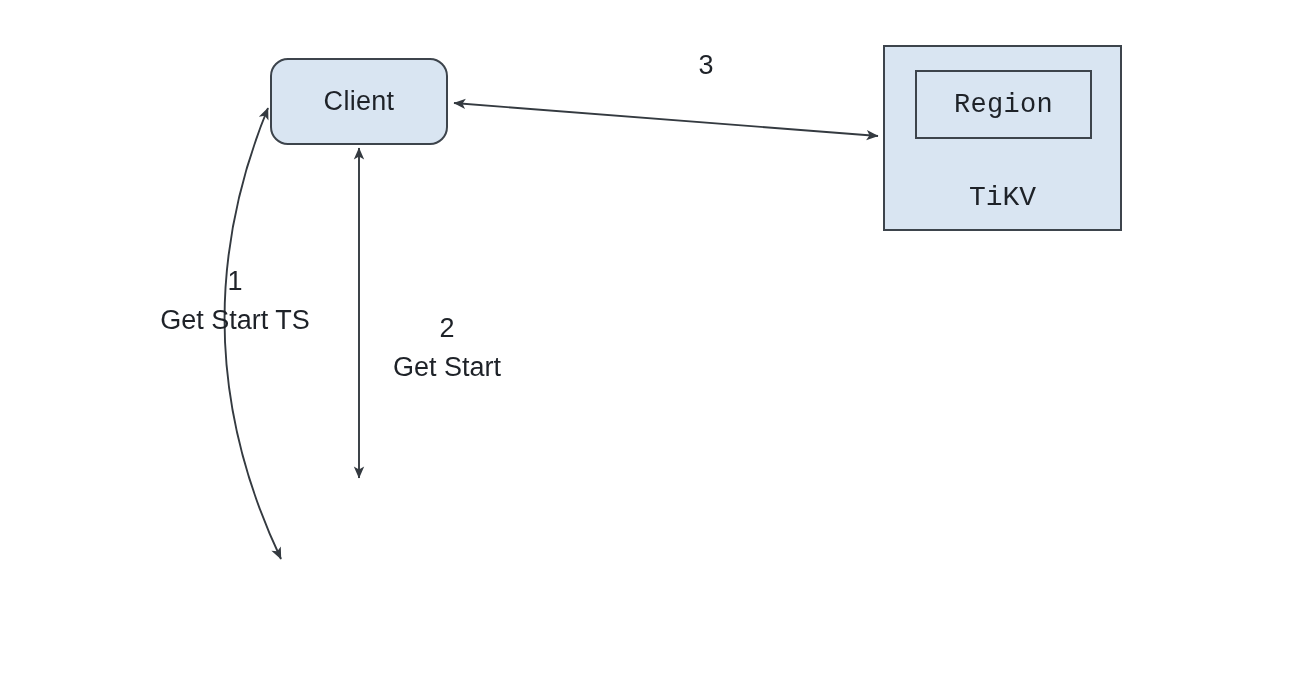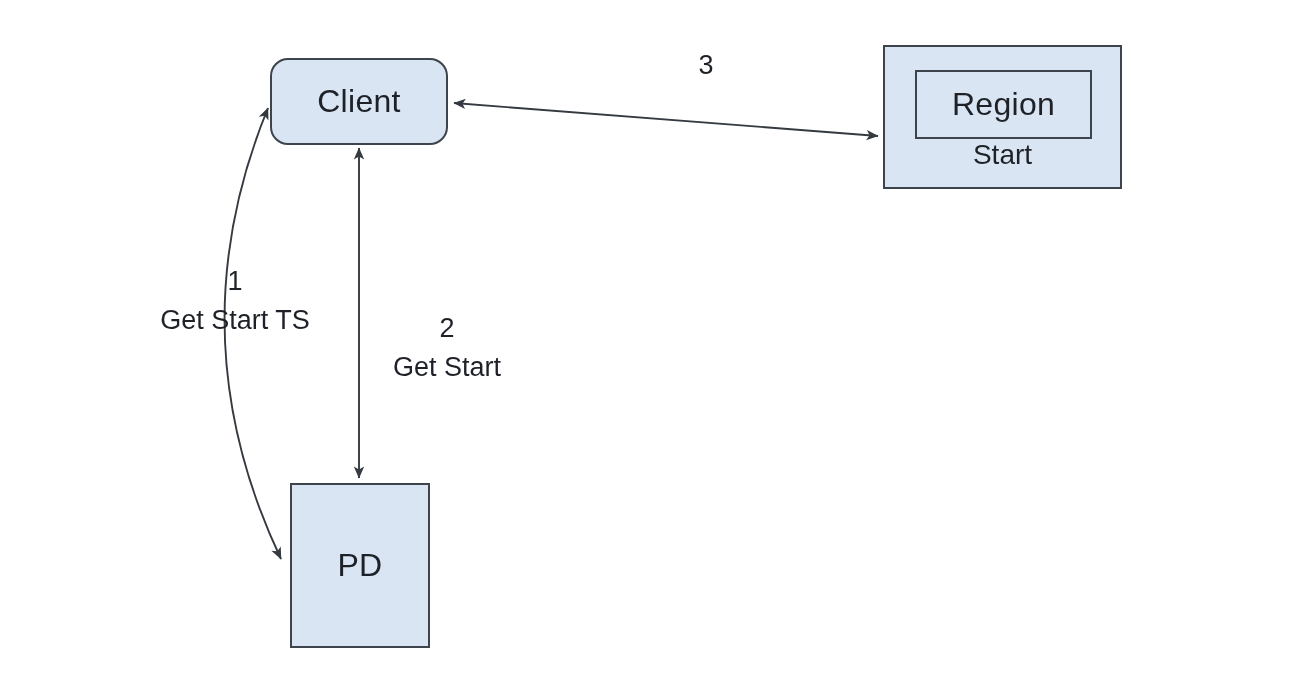--- a/index.html
+++ b/index.html
@@ -43,32 +43,33 @@
   }
   .node {
     position: absolute;
     background: var(--node-fill);
     border: 2.5px solid var(--node-border);
     display: flex;
     align-items: center;
     justify-content: center;
   }
   .node-label {
-    font-size: 32px;
+    font-size: 27px;
     letter-spacing: 0.3px;
   }
   .node-client {
     left: 270px; top: 58px;
     width: 178px; height: 87px;
     border-radius: 18px;
   }
   .node-tikv {
     left: 883px; top: 45px;
-    width: 239px; height: 144px;
+    width: 239px; height: 186px;
     display: block;
+    font-family: Liberation Mono, monospace;
   }
   .node-region {
     position: absolute;
     left: 30px; top: 23px;
     width: 177px; height: 69px;
     background: var(--node-fill);
     border: 2px solid var(--node-border);
     display: flex;
     align-items: center;
     justify-content: center;
@@ -112,26 +113,23 @@
   </svg>
 
   <div class="node node-client">
     <span class="node-label">Client</span>
   </div>
 
   <div class="node node-tikv">
     <div class="node-region">
       <span class="node-label">Region</span>
     </div>
-    <div class="tikv-caption">Start</div>
+    <div class="tikv-caption">TiKV</div>
   </div>
 
-  <div class="node node-pd">
-    <span class="node-label">PD</span>
-  </div>
 
   <div class="edge-label edge-label-1">
     <div>1</div>
     <div>Get Start TS</div>
   </div>
 
   <div class="edge-label edge-label-2">
     <div>2</div>
     <div>Get Start</div>
   </div>

